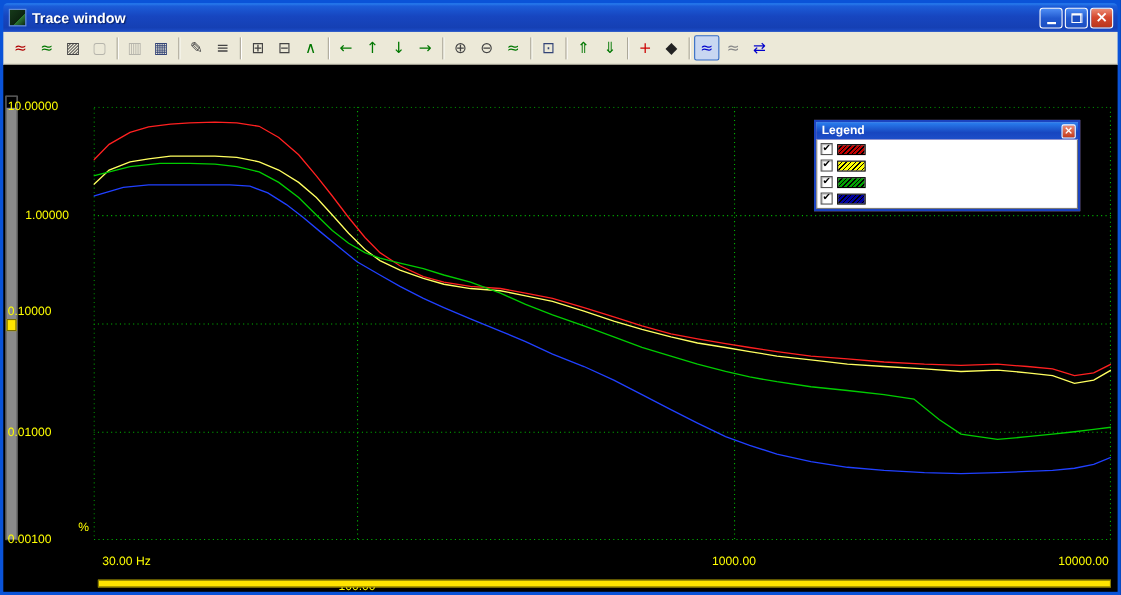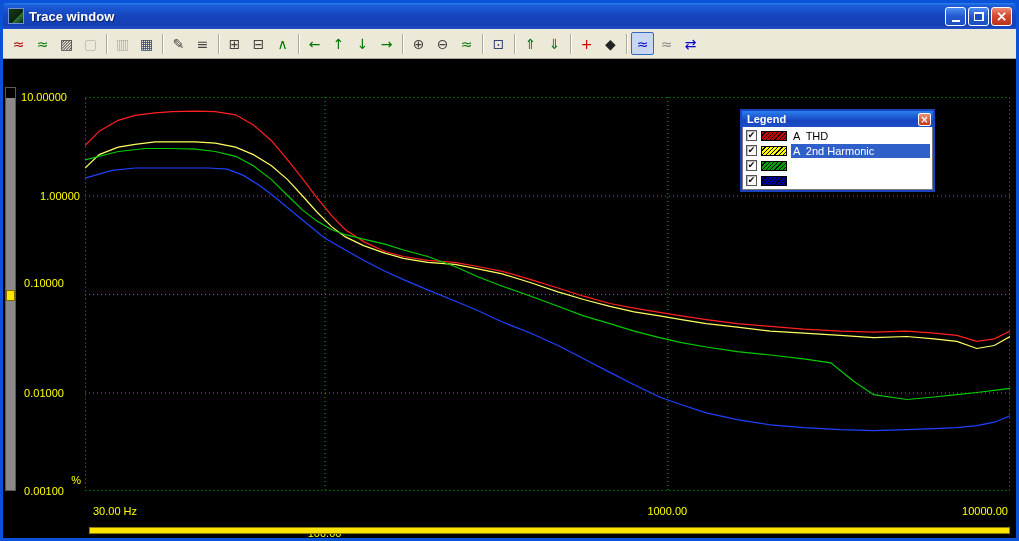--- a/index.html
+++ b/index.html
@@ -39,26 +39,26 @@
   
   .content { position:relative; width:1013px; height:479px; background:#000; overflow:hidden; }
   .vslider { position:absolute; left:2px; top:28px; width:11px; height:404px;
              background:#8a8a8a; border:1px solid #5a5a5a; }
   .vslider-cap { position:absolute; left:0; top:0; width:9px; height:10px; background:#000; }
   .vslider-thumb { position:absolute; left:0; width:9px; height:11px; background:#ffe400;
                    border:1px solid #7a6e00; }
   #plot { position:absolute; left:82px; top:38px; }
   .ylabel, .xlabel, .unit-label { position:absolute; color:#ffff00; font-size:11px;
              font-family:"Liberation Sans",sans-serif; white-space:pre; }
-  .ylabel { width:74px; text-align:center; }
+  .ylabel { width:74px; text-align:left; }
   .unit-label { width:60px; text-align:right; }
   .hscroll { position:absolute; left:86px; top:468px; width:921px; height:7px;
              background:#ffe400; border:1px solid #8a7d00; }
   
-  .legend { position:absolute; left:737px; top:50px; width:195px;
+  .legend { position:absolute; left:737px; top:50px; width:242px;
             border:2px solid #1b43c0; background:#fca5a5; box-shadow:2px 2px 4px #000c; }
   .legend-title { height:16px; display:flex; align-items:center; padding:0 2px 0 5px;
             background:linear-gradient(180deg,#2a80f0 0%,#1746c0 60%,#1d4ec9 100%); }
   .legend-title-text { color:#fff; font-weight:bold; font-size:11px; flex:1; }
   .legend-close { width:13px; height:13px; background:linear-gradient(180deg,#ec8d76,#c33818);
             border:1px solid #fff; border-radius:2px; color:#fff; font-size:10px; line-height:11px;
             text-align:center; font-weight:bold; font-family:"DejaVu Sans",sans-serif; cursor:default; }
   .legend-body { background:#fff; border:1px solid #7a7a7a; border-top:none; padding:1px 0; }
   .legend-row { height:15px; display:flex; align-items:center; gap:4px; padding:0 2px 0 3px; }
   .lg-check { width:11px; height:11px; background:#fff; border:1px solid #555;
@@ -218,26 +218,24 @@
 
     <div class="legend">
       <div class="legend-title">
         <span class="legend-title-text">Legend</span>
         <span class="legend-close">×</span>
       </div>
       <div class="legend-body" id="legendbody">
           <div class="legend-row">
             <span class="lg-check">✔</span>
             <span class="lg-swatch" style="background: repeating-linear-gradient(135deg, rgb(192, 0, 0) 0px, rgb(192, 0, 0) 2px, rgb(0, 0, 0) 2px, rgb(0, 0, 0) 3px);"></span>
-            <span class="lg-label">A  THD</span>
           </div>
           <div class="legend-row selected">
             <span class="lg-check">✔</span>
             <span class="lg-swatch" style="background: repeating-linear-gradient(135deg, rgb(255, 255, 0) 0px, rgb(255, 255, 0) 2px, rgb(0, 0, 0) 2px, rgb(0, 0, 0) 3px);"></span>
-            <span class="lg-label">A  2nd Harmonic</span>
           </div>
           <div class="legend-row">
             <span class="lg-check">✔</span>
             <span class="lg-swatch" style="background: repeating-linear-gradient(135deg, rgb(0, 160, 0) 0px, rgb(0, 160, 0) 2px, rgb(0, 0, 0) 2px, rgb(0, 0, 0) 3px);"></span>
           </div>
           <div class="legend-row">
             <span class="lg-check">✔</span>
             <span class="lg-swatch" style="background: repeating-linear-gradient(135deg, rgb(0, 0, 160) 0px, rgb(0, 0, 160) 2px, rgb(0, 0, 0) 2px, rgb(0, 0, 0) 3px);"></span>
           </div>
         </div>

